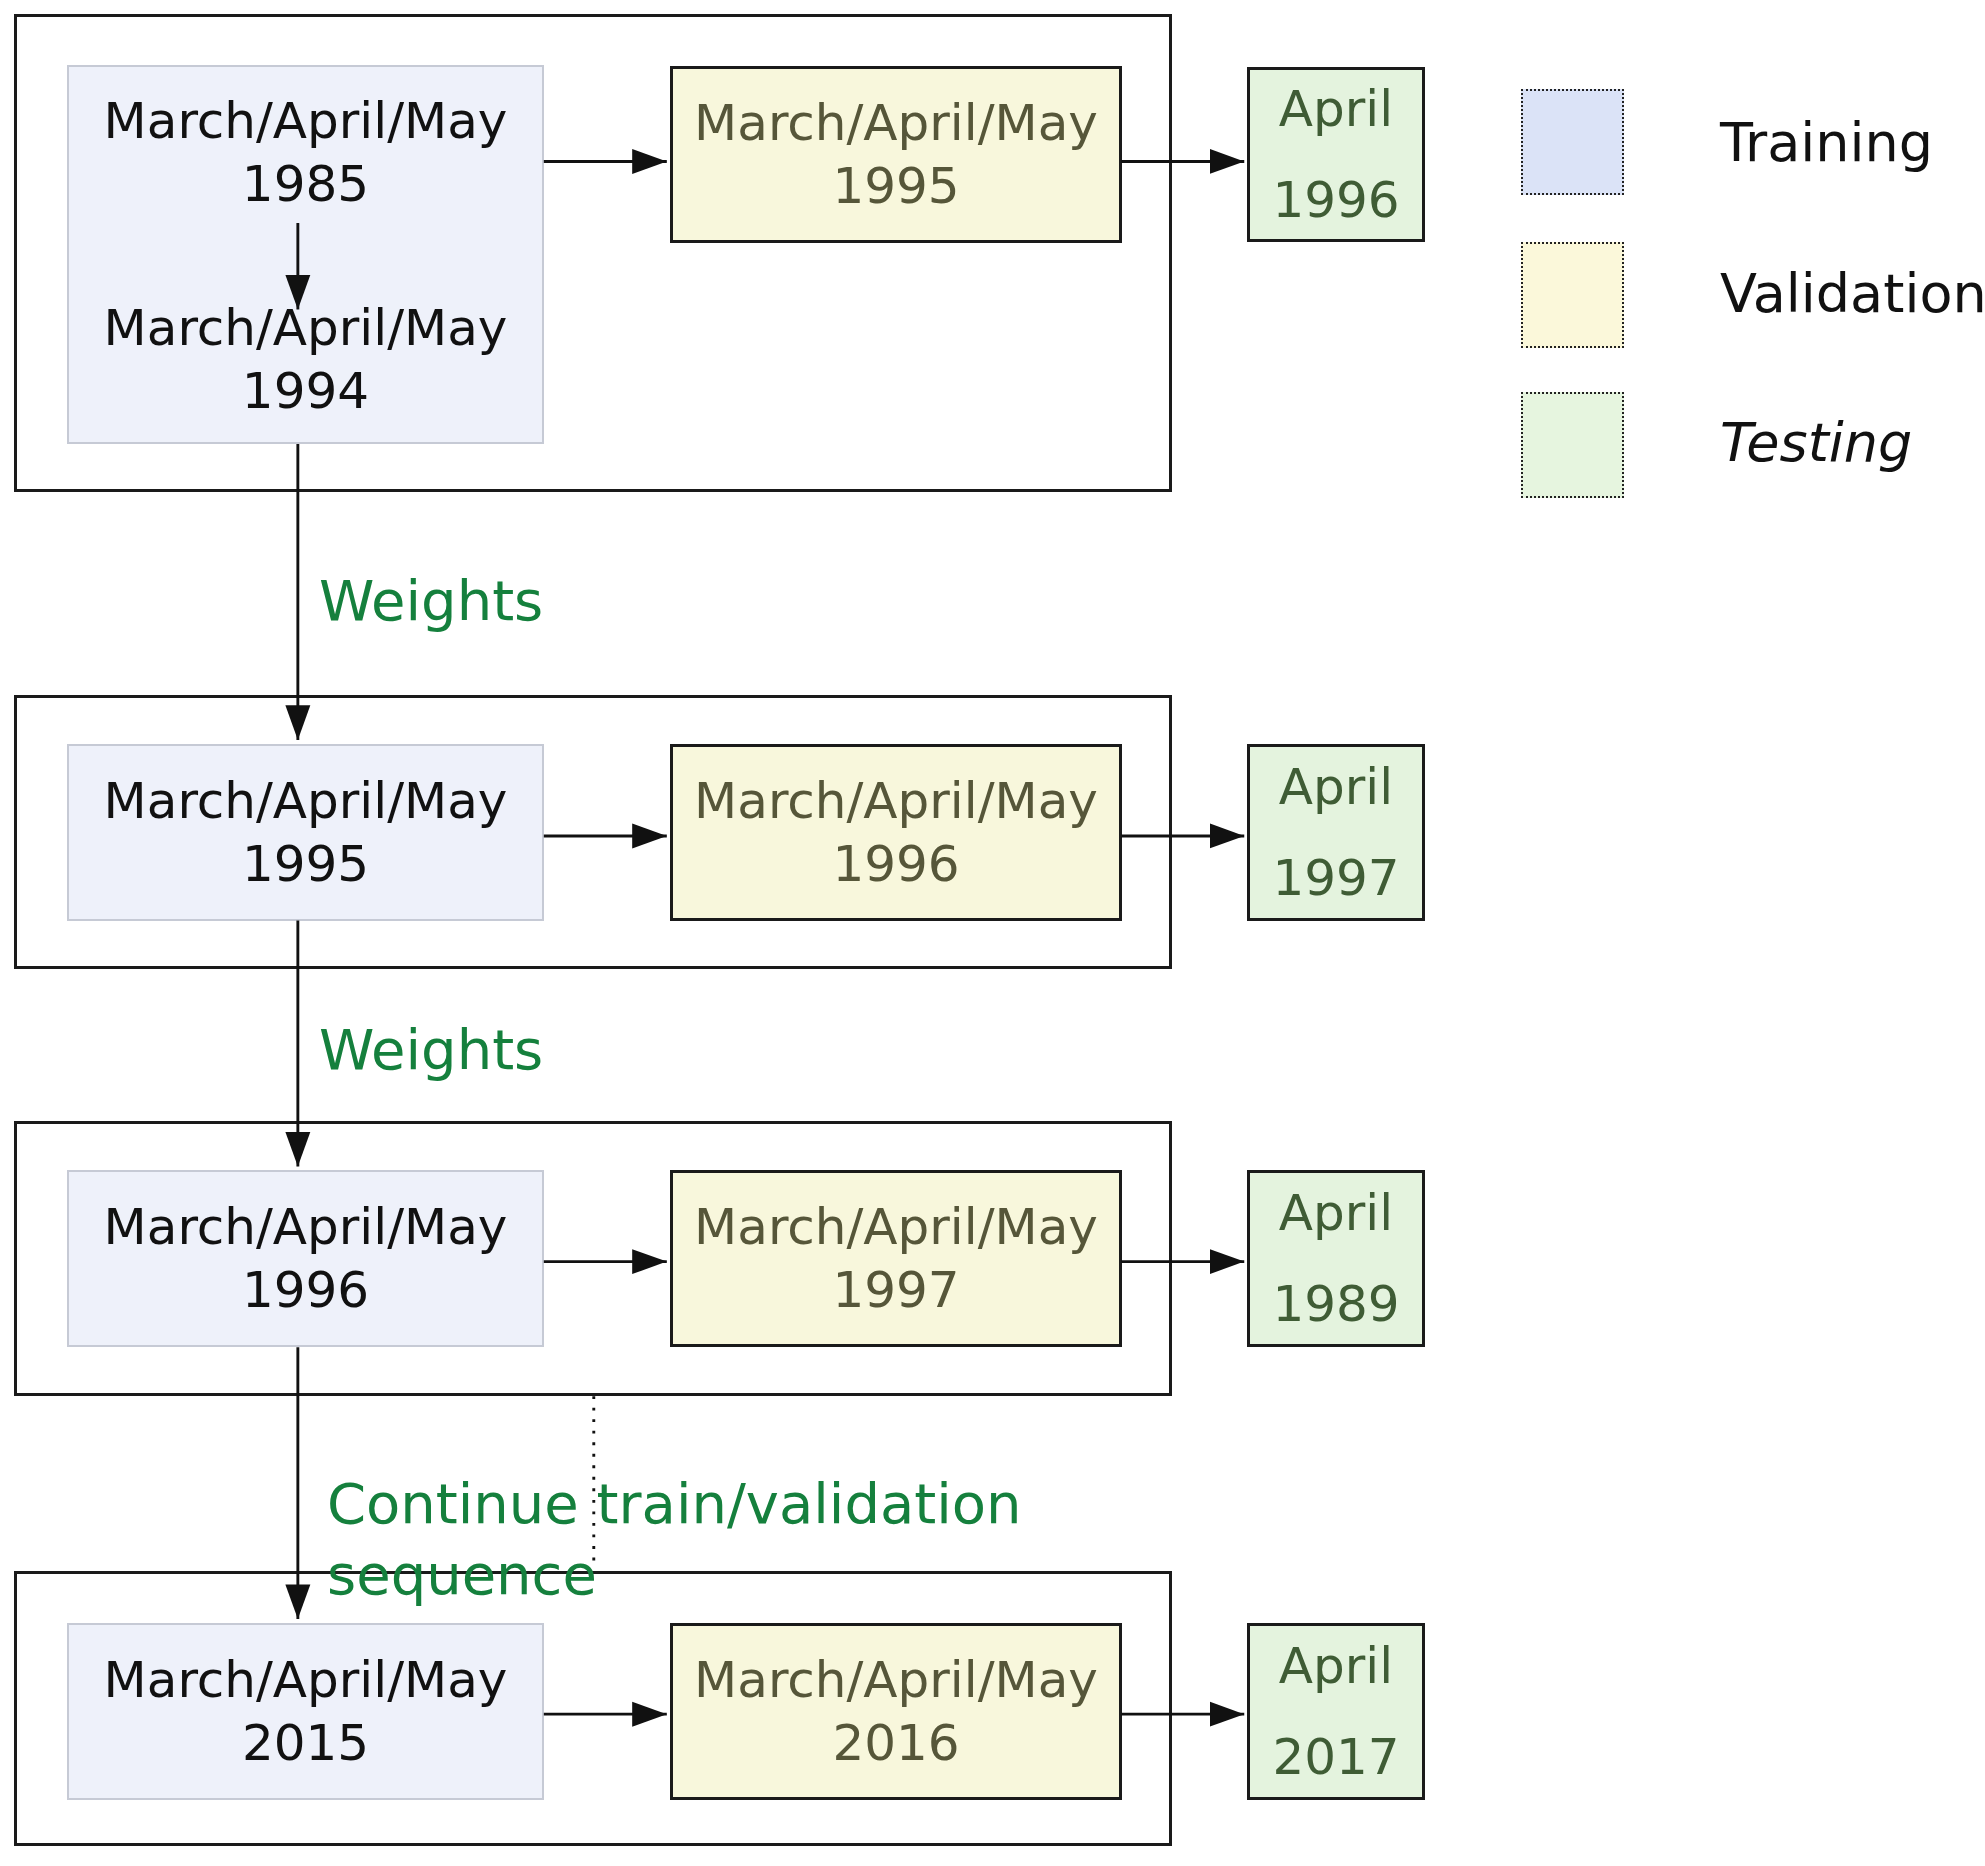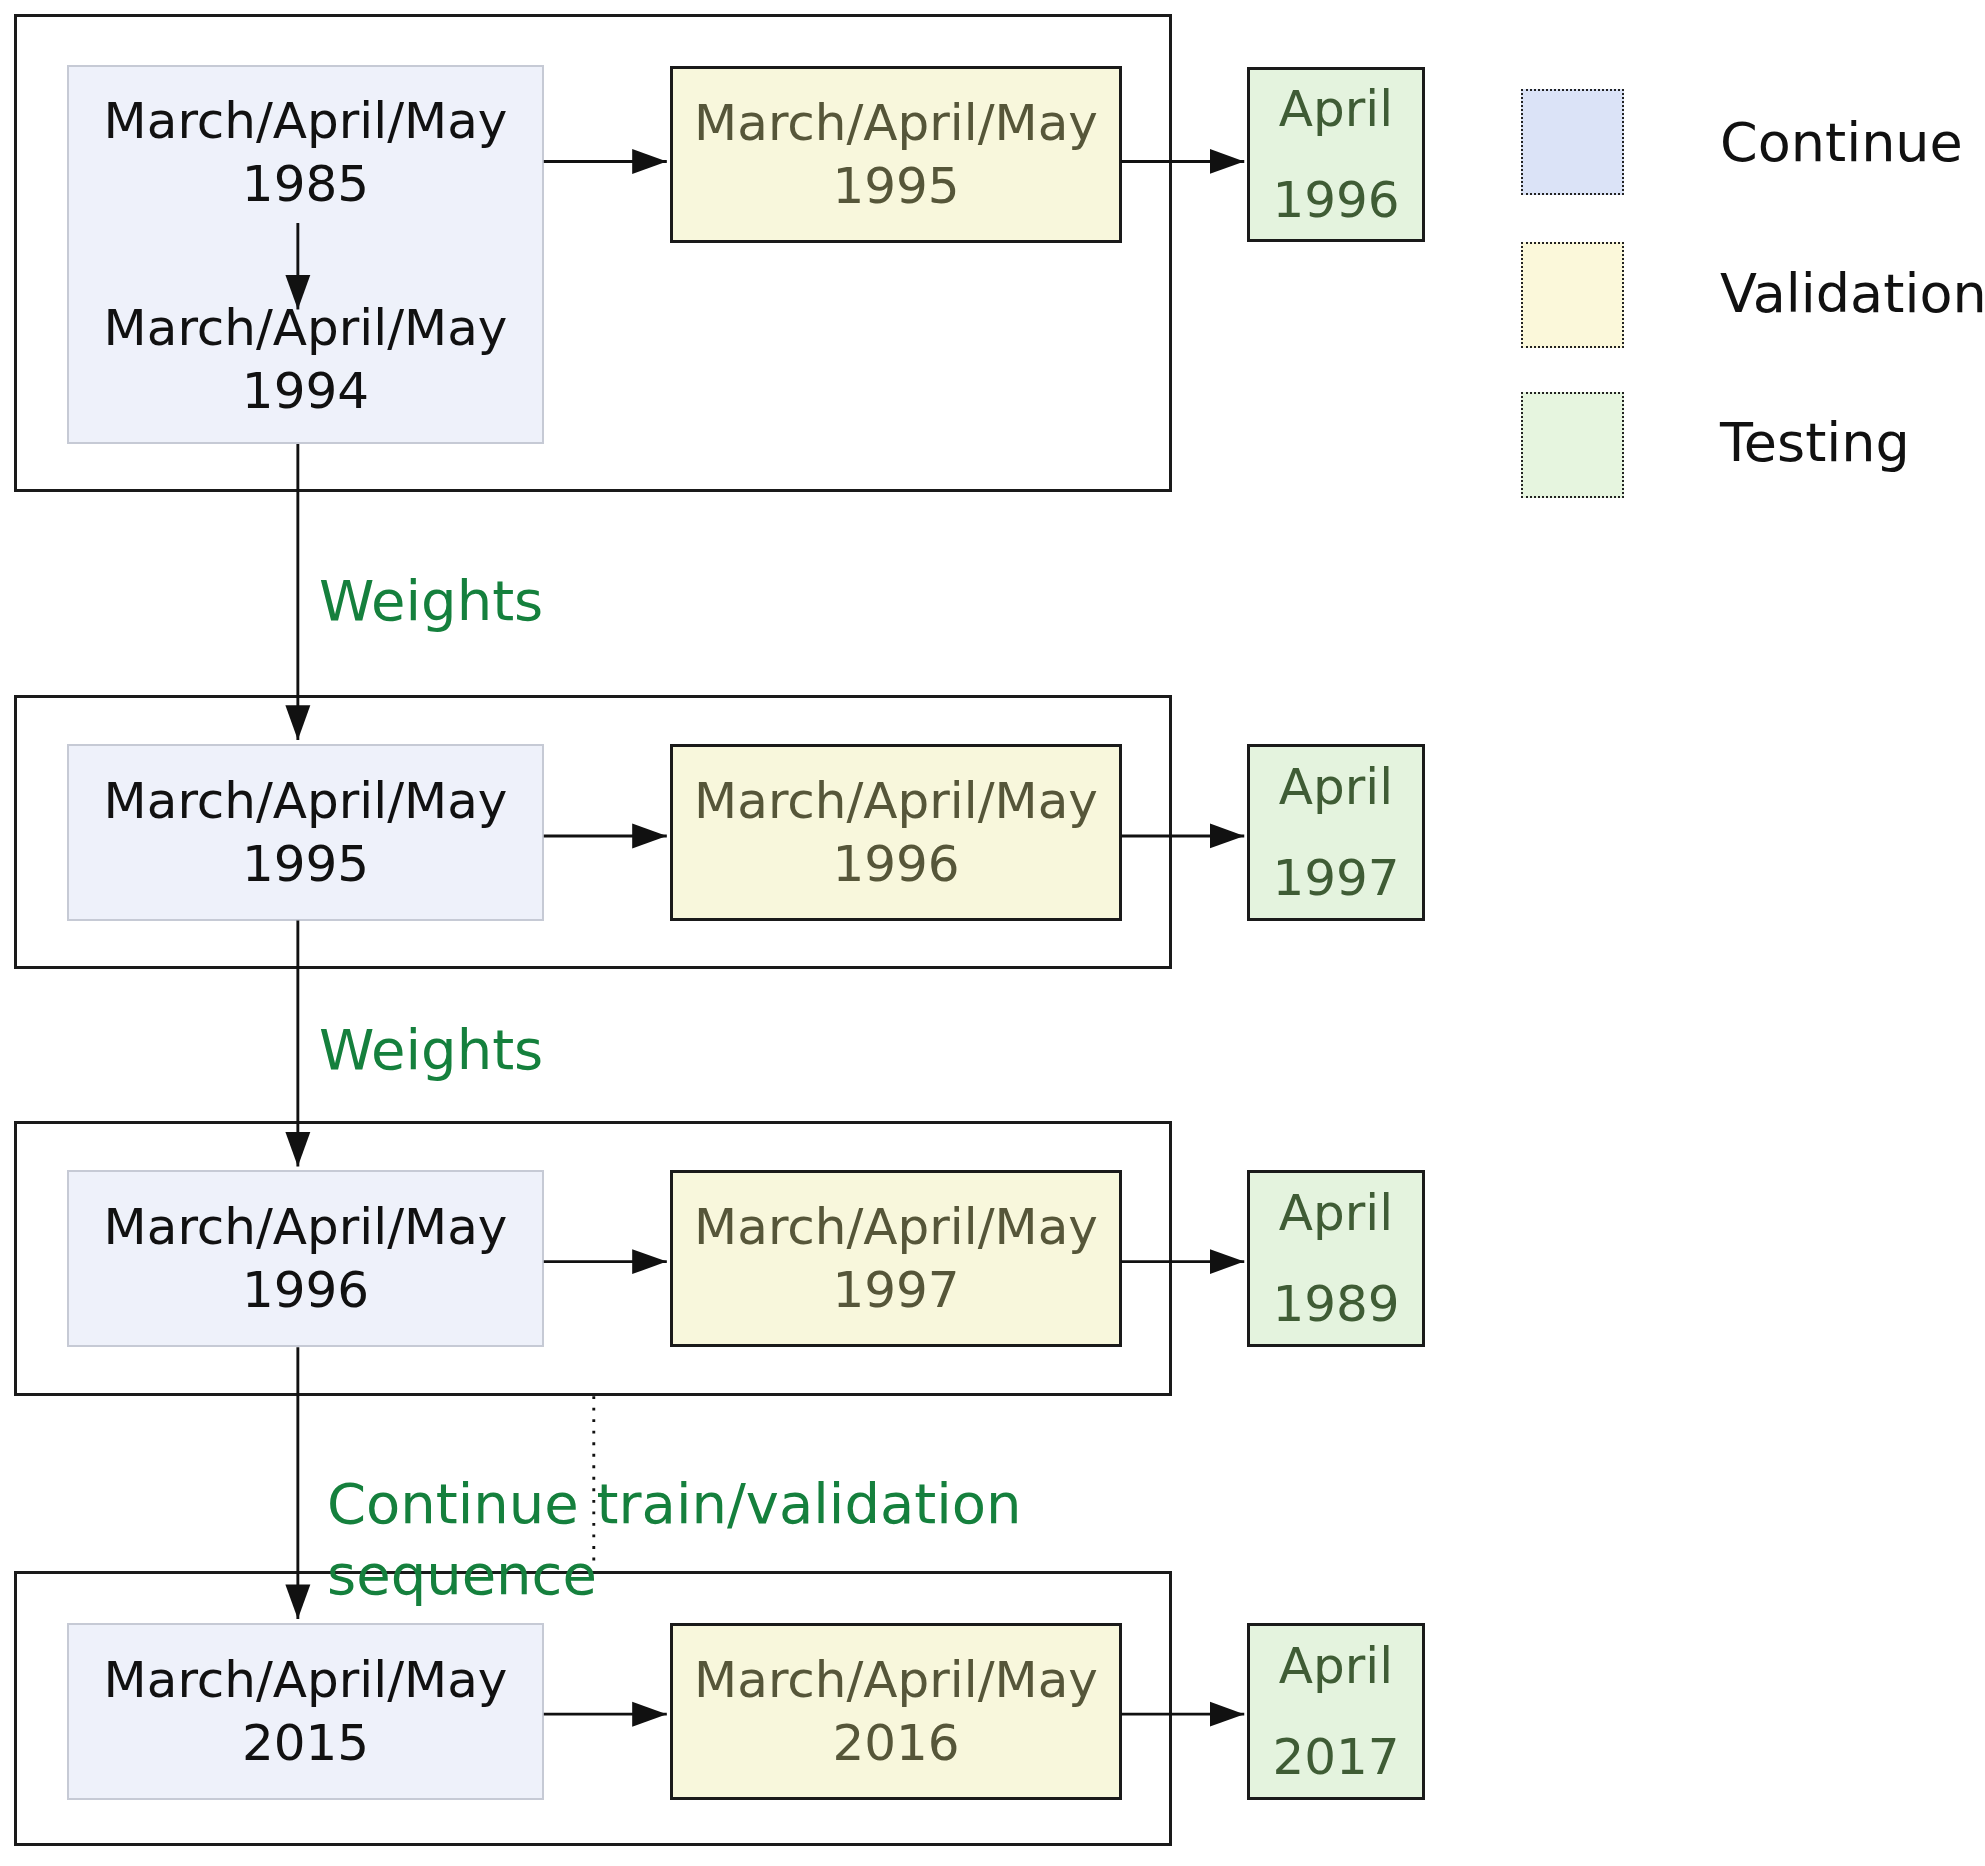--- a/index.html
+++ b/index.html
@@ -154,23 +154,23 @@
   <div class="flow-label" style="left:319px; top:565px;">Weights</div>
   <div class="flow-label" style="left:319px; top:1014px;">Weights</div>
   <div class="flow-label" style="left:327px; top:1468px;">
     <div>Continue train/validation</div>
     <div>sequence</div>
   </div>
 
   <div class="swatch" style="top:89px;  background:#dbe3f7;"></div>
   <div class="swatch" style="top:242px; background:#fbf8da;"></div>
   <div class="swatch" style="top:392px; background:#e6f5df;"></div>
-  <div class="legend-label" style="top:104px;">Continue</div>
+  <div class="legend-label" style="top:104px;">Training</div>
   <div class="legend-label" style="top:255px;">Validation</div>
-  <div class="legend-label" style="top:404px;">Testing</div>
+  <div class="legend-label" style="top:404px;font-style:italic;">Testing</div>
 
   <svg id="overlay" xmlns="http://www.w3.org/2000/svg" width="1986" height="1867" viewBox="0 0 2067 1943">
     <defs>
       <marker id="ah" viewBox="0 0 38 30" refX="36" refY="15" markerWidth="38" markerHeight="30" markerUnits="userSpaceOnUse" orient="auto">
         <path d="M0,2 L36,15 L0,28 z" fill="#111111"></path>
       </marker>
     </defs>
 
     <line x1="310" y1="232" x2="310" y2="322" stroke="#111111" stroke-width="3" marker-end="url(#ah)"></line>
 

